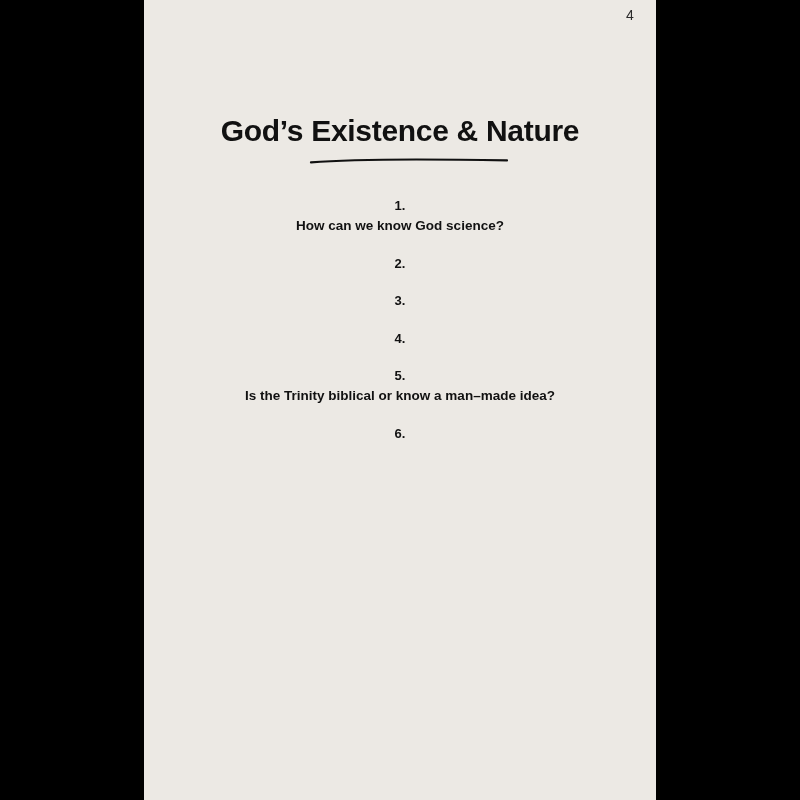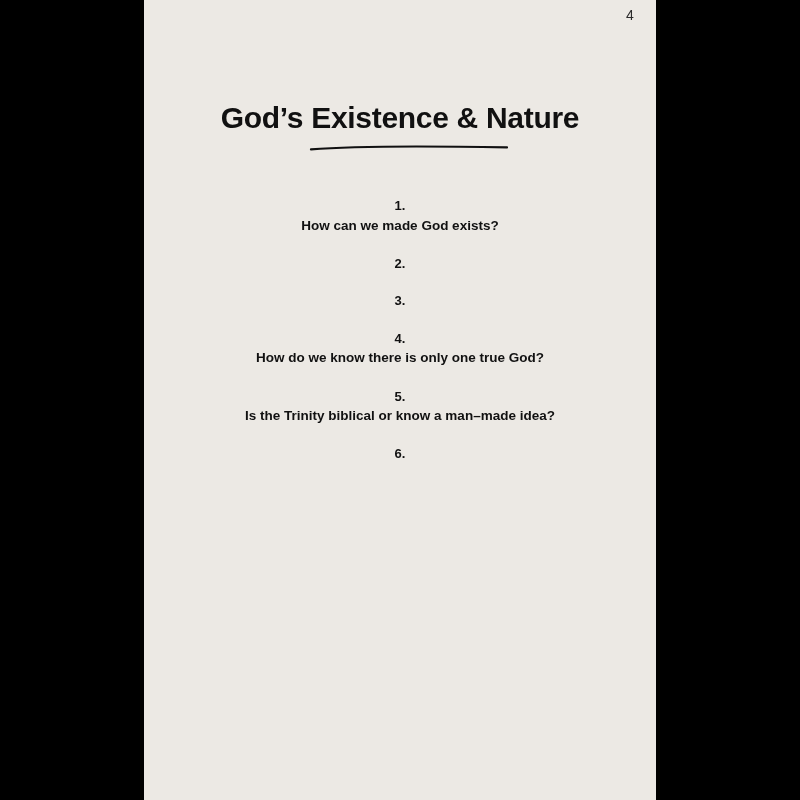--- a/index.html
+++ b/index.html
@@ -30,21 +30,21 @@
   .page-number {
     position: absolute;
     top: 7px;
     right: 22px;
     font-size: 14px;
     color: #2b2b2b;
     letter-spacing: 0.2px;
   }
   .title-wrap {
     position: absolute;
-    top: 100px;
+    top: 113px;
     left: 0;
     width: 512px;
     text-align: center;
   }
   .title {
     display: inline-block;
     position: relative;
     font-size: 30px;
     font-weight: 700;
     letter-spacing: -0.3px;
@@ -95,31 +95,30 @@
         <span>God’s Existence &amp; Nature</span>
         <svg class="title-underline" viewBox="0 0 200 8" preserveAspectRatio="none">
           <path d="M2,5.4 C40,2.2 120,2.0 198,3.4" stroke="#111111" stroke-width="2.2" fill="none" stroke-linecap="round"></path>
         </svg>
       </div>
     </div>
 
     <div class="questions">
       <div class="q-item">
         <div class="q-num">1.</div>
-        <div class="q-text">How can we made God exists?</div>
+        <div class="q-text">How can we know God science?</div>
       </div>
       <div class="q-item">
         <div class="q-num">2.</div>
       </div>
       <div class="q-item">
         <div class="q-num">3.</div>
       </div>
       <div class="q-item">
         <div class="q-num">4.</div>
-        <div class="q-text">How do we know there is only one true God?</div>
       </div>
       <div class="q-item">
         <div class="q-num">5.</div>
         <div class="q-text">Is the Trinity biblical or know a man–made idea?</div>
       </div>
       <div class="q-item">
         <div class="q-num">6.</div>
       </div>
     </div>
 

